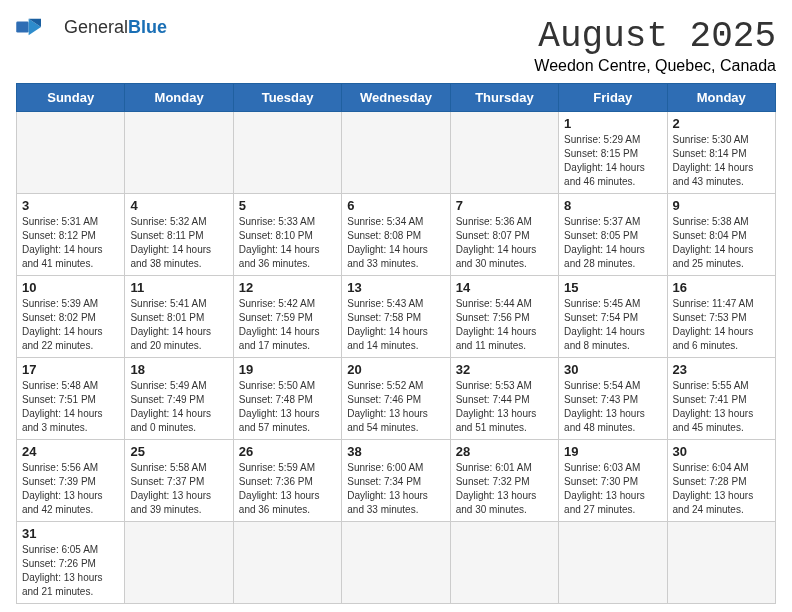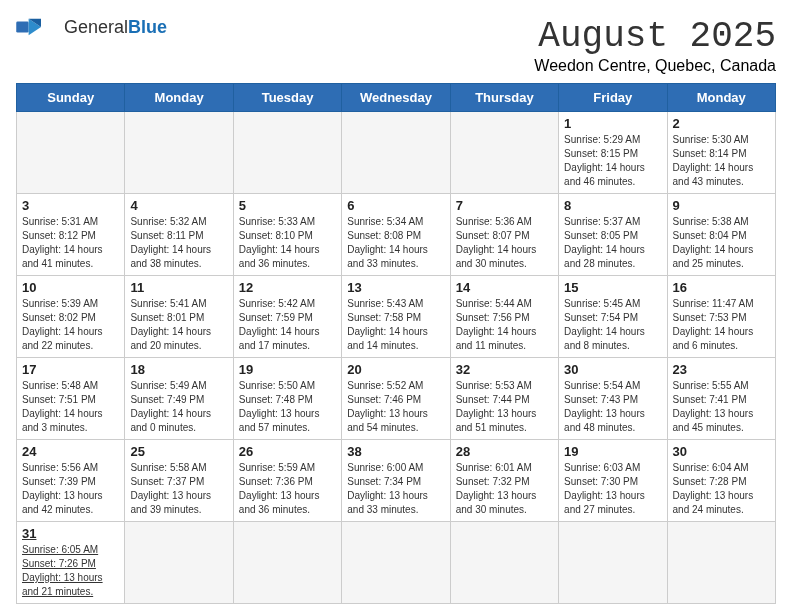--- a/index.html
+++ b/index.html
@@ -80,21 +80,20 @@
       margin-bottom: 2px;
       color: #222;
     }
     .day-info {
       font-size: 10px;
       color: #333;
       line-height: 1.4;
     }
     .last-row td {
       min-height: 60px;
-      text-decoration: underline;
     }
   </style>
 </head>
 <body>
 
 <div class="header-area">
   <div class="logo">
     <svg class="logo-icon" viewBox="0 0 40 32" xmlns="http://www.w3.org/2000/svg">
       <rect x="0" y="8" width="18" height="16" rx="2" fill="#2e6db4"></rect>
       <polygon points="18,4 36,16 18,28" fill="#2e8ccc"></polygon>

